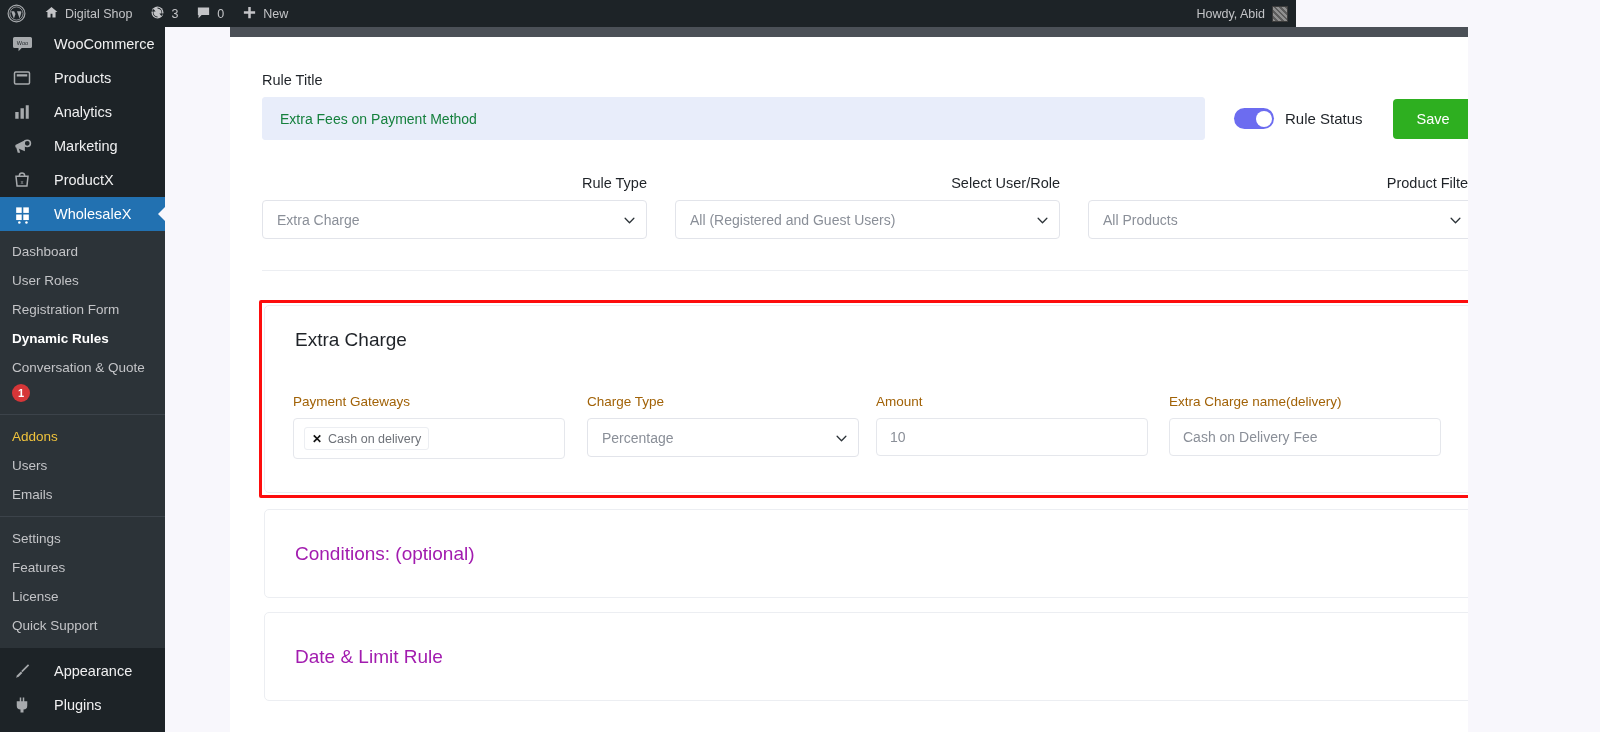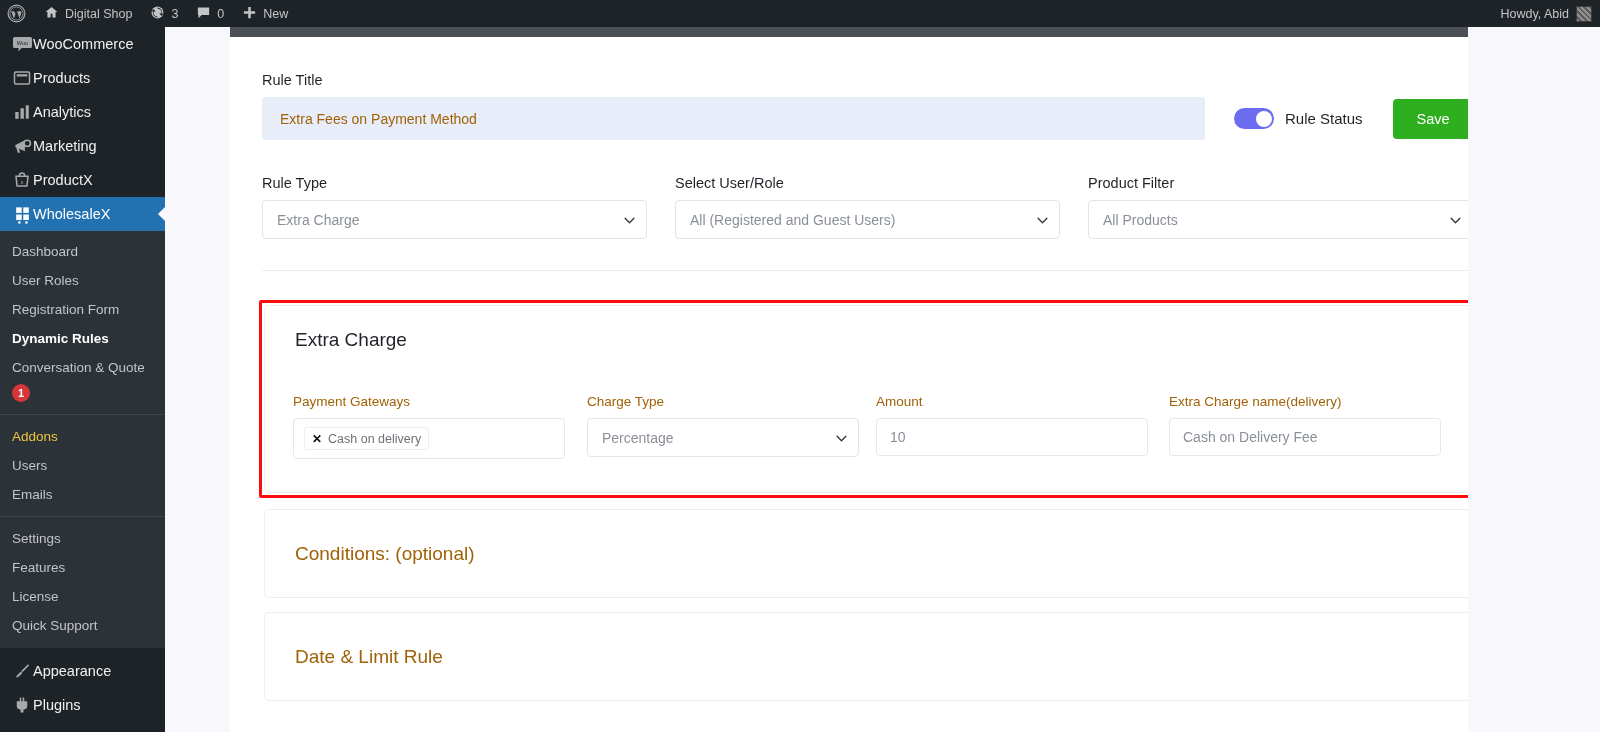--- a/index.html
+++ b/index.html
@@ -6,21 +6,21 @@
   html, body {
     width: 1600px; height: 732px;
     overflow: hidden;
     font-family: "Liberation Sans", sans-serif;
     background: #f8f7fc;
   }
 
   
   #adminbar {
     position: absolute; top: 0; left: 0;
-    width: 1600px; height: 27px;
+    width: 1296px; height: 27px;
     background: #1d2327;
     display: flex; align-items: center;
     color: #c3c4c7; font-size: 12.5px;
     z-index: 40;
   }
   .ab-item {
     display: flex; align-items: center; gap: 6px;
     height: 27px; padding: 0 9px;
     color: #c3c4c7; white-space: nowrap;
   }
@@ -37,21 +37,21 @@
 
   
   #adminmenu {
     position: absolute; top: 27px; left: 0;
     width: 165px; height: 705px;
     background: #1d2327;
     z-index: 30;
     overflow: hidden;
   }
   .menu-top {
-    display: flex; align-items: center; gap: 1px;
+    display: flex; align-items: center; gap: 22px;
     height: 34px; padding: 0 0 0 12px;
     color: #f0f0f1; font-size: 14.5px;
     position: relative;
   }
   .menu-top .mi { width: 20px; height: 20px; display: flex; align-items: center; justify-content: center; flex: 0 0 20px; }
   .menu-top.current {
     background: #2271b1; color: #fff; font-weight: 400;
   }
   .menu-top.current::after {
     content: ""; position: absolute; right: -1px; top: 50%;
@@ -94,21 +94,21 @@
     font-size: 14.5px; color: #1f2328; font-weight: 400;
     margin-bottom: 9px; display: block;
   }
   .sec-label { font-size: 13.5px; color: #a16207; display:block; margin-bottom: 9px; }
 
   .titlerow { position: absolute; left: 32px; top: 45px; width: 1302px; }
   .title-input {
     width: 943px; height: 43px;
     background: #e8edfa; border: 1px solid #e8edfa;
     border-radius: 3px; padding: 0 17px;
-    font-size: 14px; color: #a16207;
+    font-size: 14px; color: #15803d;
     font-family: "Liberation Sans", sans-serif;
     display: flex; align-items: center;
   }
   .title-flexline { display: flex; align-items: center; }
   .status-block { display: flex; align-items: center; gap: 11px; margin-left: 29px; }
   .toggle {
     width: 40px; height: 21px; border-radius: 11px;
     background: #6c6cf0; position: relative; flex: 0 0 40px;
   }
   .toggle .knob {
@@ -119,21 +119,21 @@
   .save-btn {
     margin-left: 30px;
     width: 81px; height: 40px;
     background: #2eaf20; color: #fff;
     border: none; border-radius: 4px;
     font-size: 14.5px; font-family: "Liberation Sans", sans-serif;
     cursor: pointer;
   }
 
   
-  .drow { position: absolute; left: 32px; top: 148px; width: 1302px; display: flex; }
+  .drow { position: absolute; left: 32px; top: 148px; width: 1302px; display: flex; text-align: right; }
   .dcol { width: 385px; }
   .dcol + .dcol { margin-left: 28px; }
   .select {
     position: relative;
     height: 39px; border: 1px solid #e2e4ea; border-radius: 4px;
     background: #fff; padding: 0 34px 0 14px;
     display: flex; align-items: center;
     font-size: 14px; color: #8a8f98;
   }
   .chev {
@@ -190,21 +190,21 @@
   }
   .chip-x { font-size: 12px; color: #111; font-weight: bold; line-height: 1; }
 
   
   .panel-cond { left: 34px; top: 482px; width: 1298px; height: 89px; }
   .panel-date { left: 34px; top: 585px; width: 1298px; height: 89px; }
   .acc-head {
     height: 100%; display: flex; align-items: center;
     justify-content: space-between; padding: 0 30px;
   }
-  .acc-title { font-size: 19px; color: #a16207; }
+  .acc-title { font-size: 19px; color: #a21caf; }
 
   
   .right-bg {
     position: absolute; left: 1430px; top: 0; width: 5px; height: 705px;
     background: #f8f7fc;
   }
 </style>
 </head>
 <body>
 

